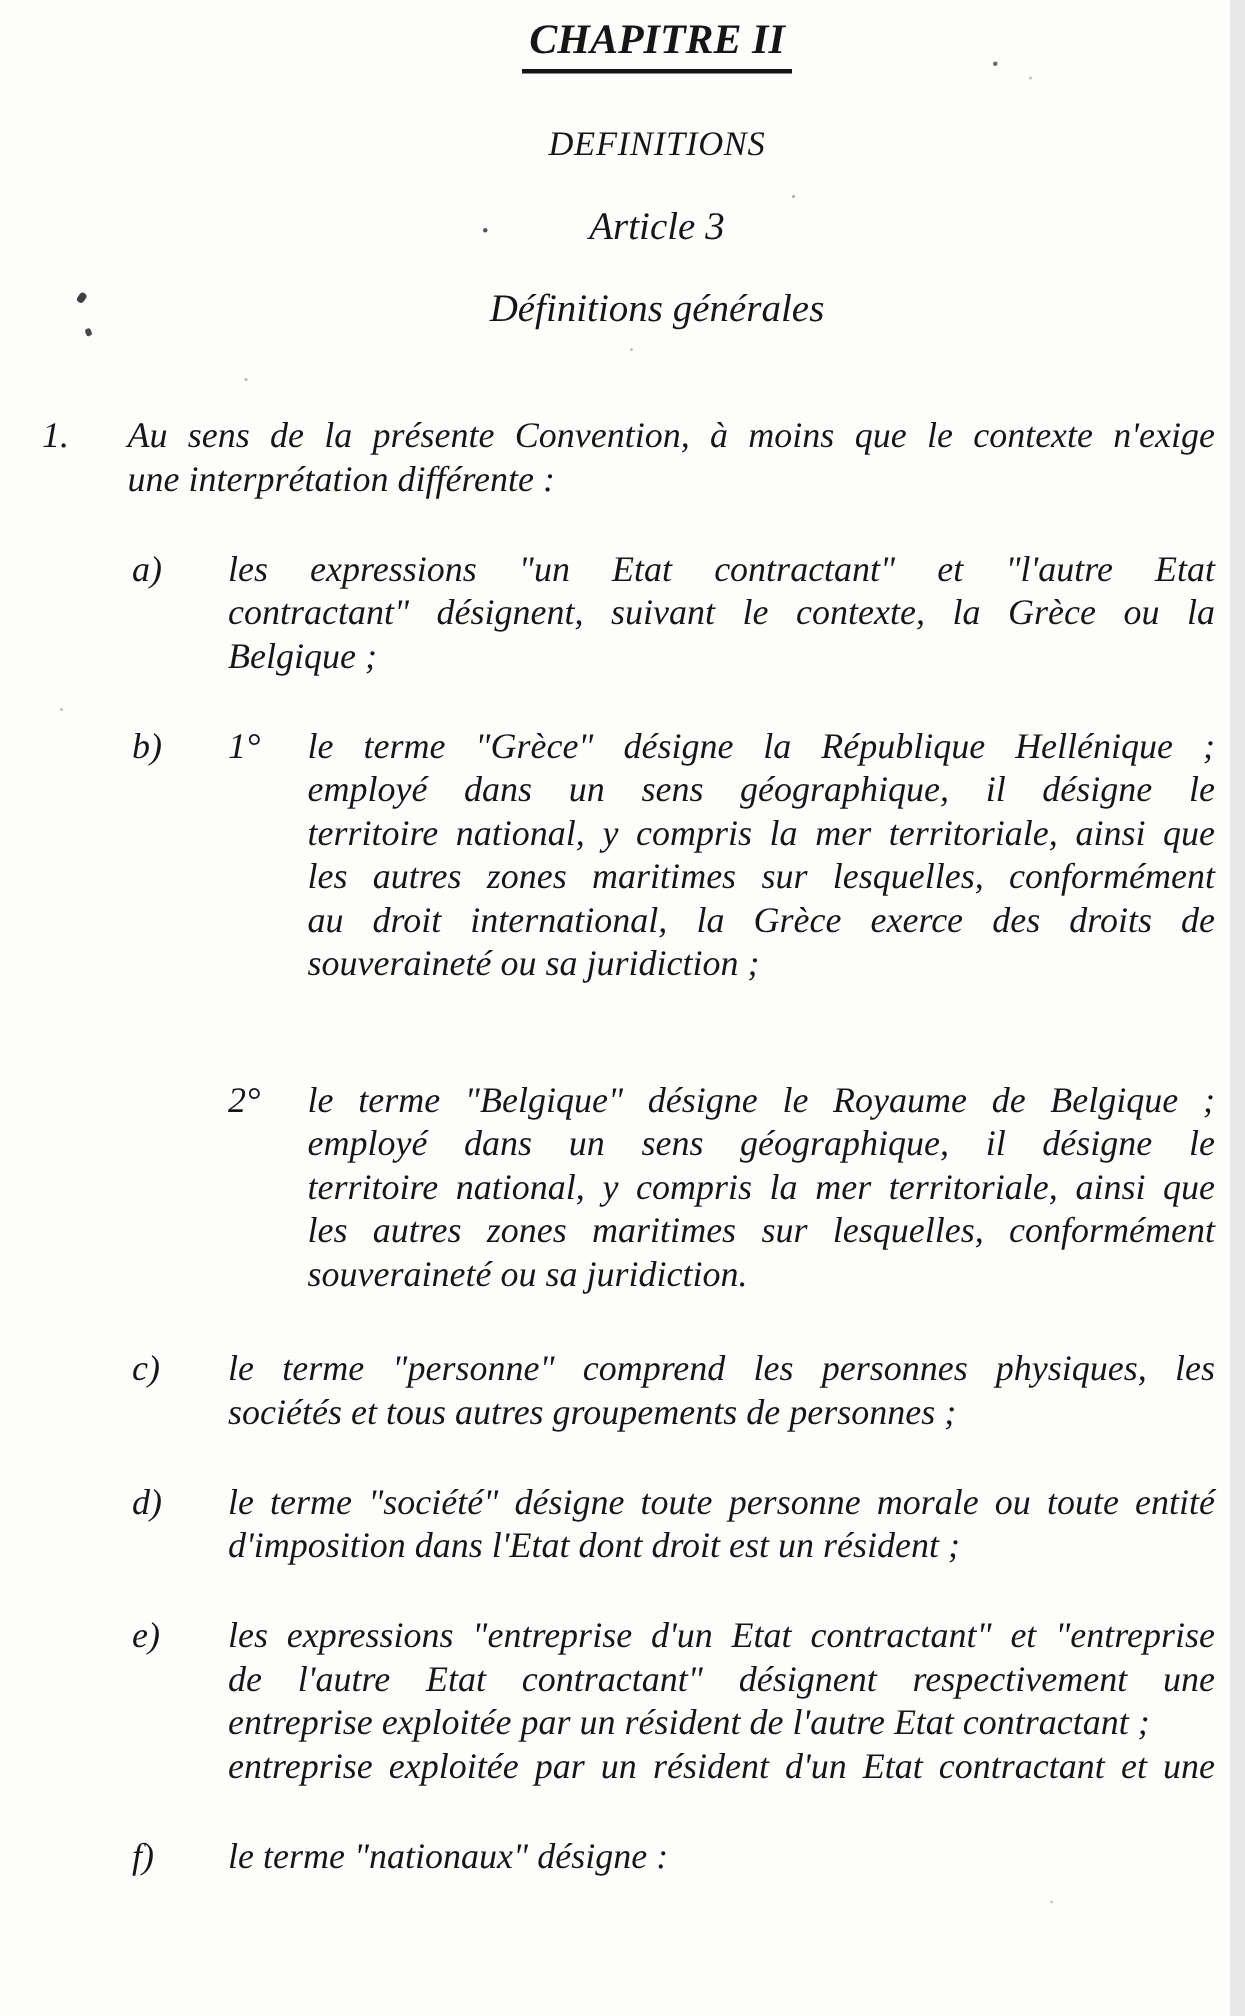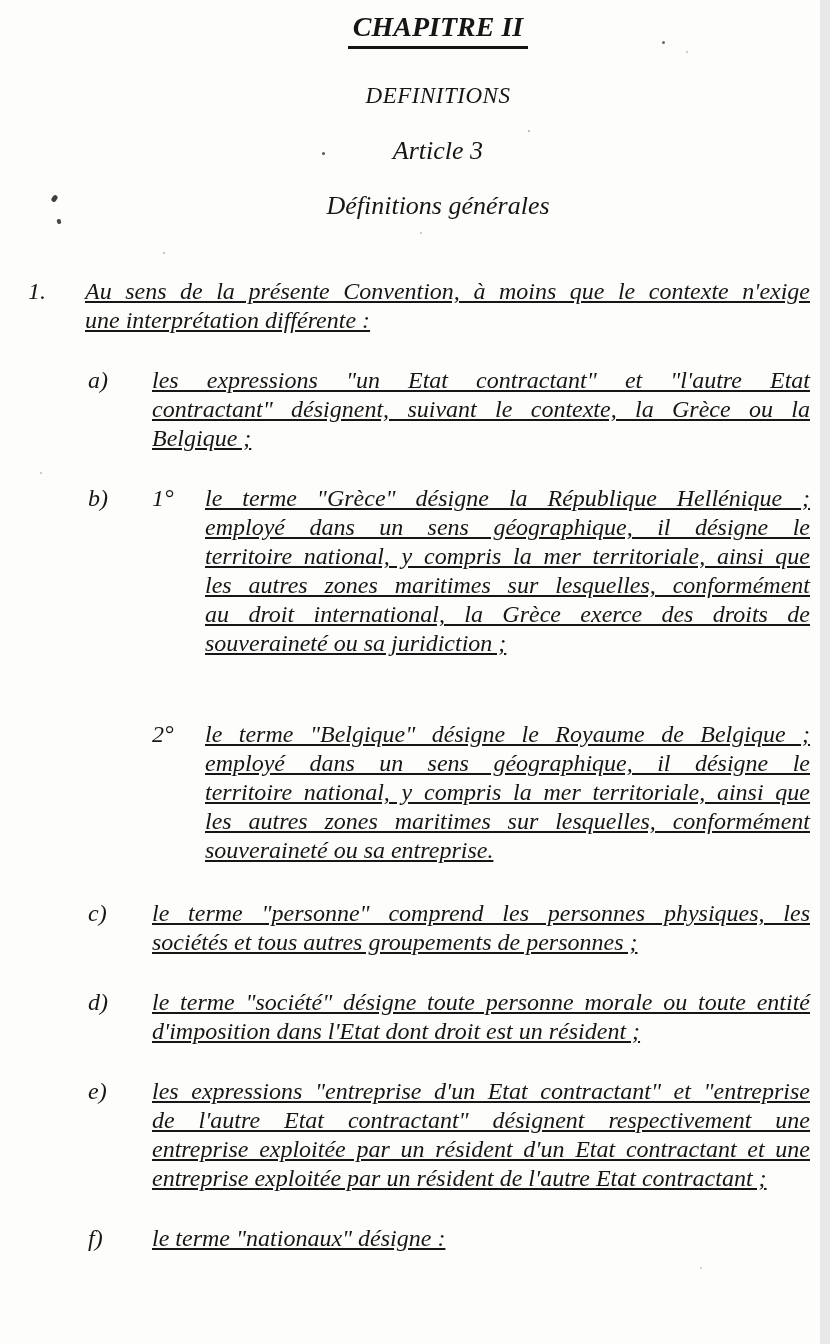--- a/index.html
+++ b/index.html
@@ -30,21 +30,21 @@
   .row.p1{ margin-left:28px; }
   .row.gap-lg{ margin-bottom:62px; }
   .row.gap-md{ margin-bottom:34px; }
   .num{ flex:0 0 57px; font-size:24px; line-height:29px; }
   .letter{ flex:0 0 64px; font-size:24px; line-height:29px; }
   .subnum{ flex:0 0 53px; font-size:24px; line-height:29px; }
   .txt{ font-size:24px; line-height:29px; }
   .w-para{ width:725px; }
   .w-item{ width:658px; }
   .w-sub{ width:605px; }
-  .jline{ text-align:justify; text-align-last:justify; white-space:normal;text-decoration:underline; }
+  .jline{ text-align:justify; text-align-last:justify; white-space:normal; }
   .jline.last{ text-align-last:left; }
   
   .speck{ position:absolute; background:#2a2a2a; border-radius:50%; }
 </style>
 </head>
 <body>
 
 <div class="page">
 
   <div class="speck" style="left:52px;top:195px;width:5px;height:7px;opacity:.9;transform:rotate(35deg);border-radius:40%;"></div>
@@ -100,21 +100,21 @@
     </div>
 
     <div class="row gap-md">
       <span class="letter"></span>
       <span class="subnum">2°</span>
       <div class="txt w-sub">
           <div class="jline">le terme "Belgique" désigne le Royaume de Belgique ;</div>
           <div class="jline">employé dans un sens géographique, il désigne le</div>
           <div class="jline">territoire national, y compris la mer territoriale, ainsi que</div>
           <div class="jline">les autres zones maritimes sur lesquelles, conformément</div>
-          <div class="jline last">souveraineté ou sa entreprise.</div>
+          <div class="jline last">souveraineté ou sa juridiction.</div>
         </div>
     </div>
 
     <div class="row">
       <span class="letter">c)</span>
       <div class="txt w-item">
           <div class="jline">le terme "personne" comprend les personnes physiques, les</div>
           <div class="jline last">sociétés et tous autres groupements de personnes ;</div>
         </div>
     </div>
@@ -125,22 +125,22 @@
           <div class="jline">le terme "société" désigne toute personne morale ou toute entité</div>
           <div class="jline last">d'imposition dans l'Etat dont droit est un résident ;</div>
         </div>
     </div>
 
     <div class="row">
       <span class="letter">e)</span>
       <div class="txt w-item">
           <div class="jline">les expressions "entreprise d'un Etat contractant" et "entreprise</div>
           <div class="jline">de l'autre Etat contractant" désignent respectivement une</div>
+          <div class="jline last">entreprise exploitée par un résident de l'autre Etat contractant ;</div>
           <div class="jline">entreprise exploitée par un résident d'un Etat contractant et une</div>
-          <div class="jline last">entreprise exploitée par un résident de l'autre Etat contractant ;</div>
         </div>
     </div>
 
     <div class="row">
       <span class="letter">f)</span>
       <div class="txt w-item">
           <div class="jline last">le terme "nationaux" désigne :</div>
         </div>
     </div>
 

